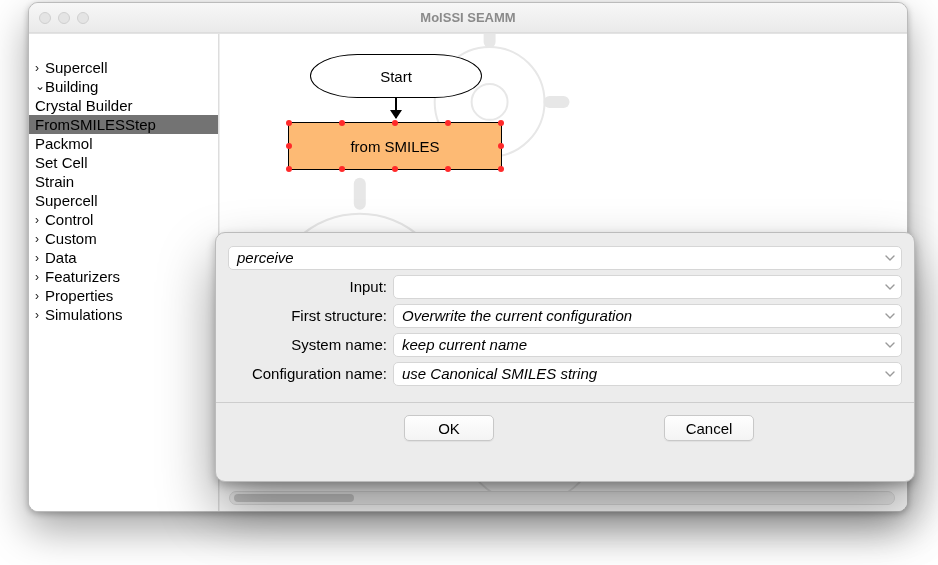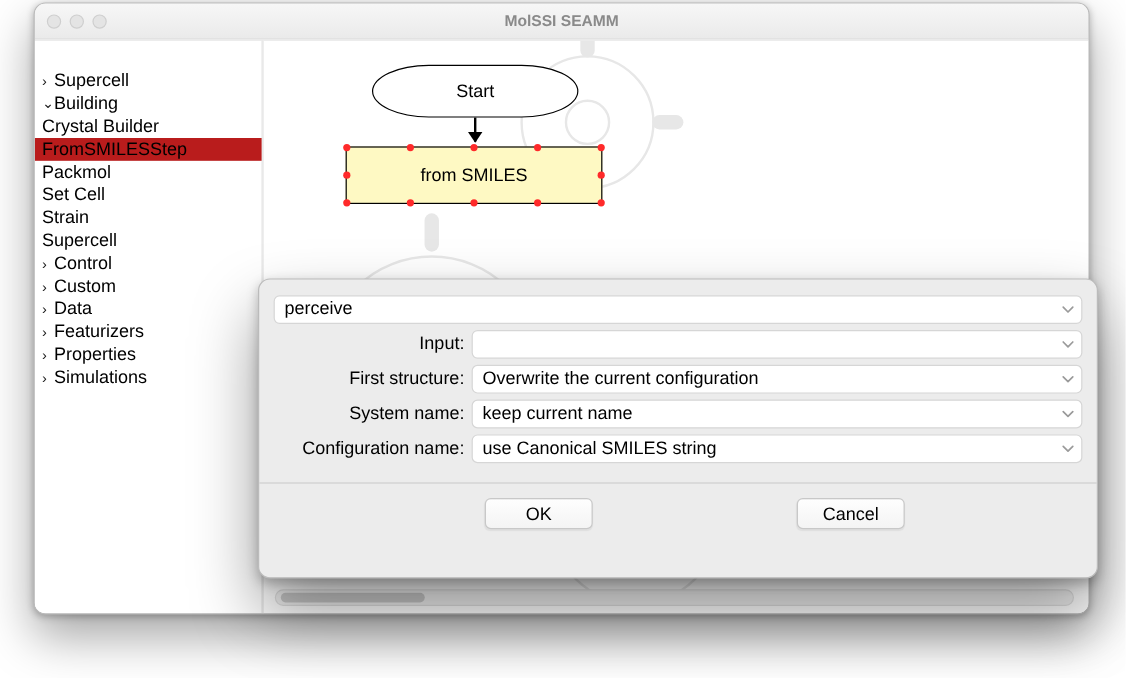--- a/index.html
+++ b/index.html
@@ -22,39 +22,39 @@
   .tl-dot { width: 12px; height: 12px; border-radius: 50%; background: #e4e4e4; border: 1px solid #cfcfcf; }
   .titlebar .title { position: absolute; left: 0; right: 0; text-align: center; font-size: 13px; font-weight: 600; color: #8a8a8a; pointer-events: none; }
 
   .main-body { position: absolute; left: 0; right: 0; top: 30px; bottom: 0; display: flex; background: #fff; border-top: 1px solid #e3e3e3;}
 
   .sidebar { width: 190px; flex: none; border-right: 1px solid #ddd; background: #fff; padding-top: 24px; }
   .tree-row { display: flex; align-items: center; height: 19px; padding-left: 6px; white-space: nowrap; }
   .tree-row .arrow { width: 10px; display: inline-block; font-size: 12px; color: #202020; }
   .tree-row .lbl { font-size: 15px; }
   .tree-child { }
-  .tree-row.selected { background: #b91c1c; }
+  .tree-row.selected { background: #737373; }
 
   .canvas { flex: 1; position: relative; background: #fff; border-left: 1px solid #eee; }
   .canvas .gears { position: absolute; inset: 0; opacity: 1; pointer-events: none; }
 
   .start-node {
     position: absolute; left: 90px; top: 20px; width: 172px; height: 44px;
     border: 1.4px solid #000; border-radius: 55% / 100%;
     display: flex; align-items: center; justify-content: center; background: #fff;
   }
   .node-label { font-size: 15px; }
   .arrow-down { position: absolute; left: 175px; top: 64px; width: 2px; height: 20px; background: #000; }
   .arrow-down::after {
     content: ""; position: absolute; left: -5px; bottom: -1px;
     border-left: 6px solid transparent; border-right: 6px solid transparent; border-top: 9px solid #000;
   }
   .smiles-node {
     position: absolute; left: 68px; top: 88px; width: 214px; height: 48px;
-    border: 1.4px solid #000; background: #fef9c3;
+    border: 1.4px solid #000; background: #fdba74;
     display: flex; align-items: center; justify-content: center;
   }
   .handle { position: absolute; width: 6px; height: 6px; background: #ff2a2a; border-radius: 50%; }
   .h-tl{left:-3px;top:-3px}.h-tr{right:-3px;top:-3px}.h-bl{left:-3px;bottom:-3px}.h-br{right:-3px;bottom:-3px}
   .h-t1{left:25%;top:-3px;transform:translateX(-50%)}.h-t2{left:50%;top:-3px;transform:translateX(-50%)}.h-t3{left:75%;top:-3px;transform:translateX(-50%)}
   .h-b1{left:25%;bottom:-3px;transform:translateX(-50%)}.h-b2{left:50%;bottom:-3px;transform:translateX(-50%)}.h-b3{left:75%;bottom:-3px;transform:translateX(-50%)}
   .h-l{left:-3px;top:50%;transform:translateY(-50%)}.h-r{right:-3px;top:50%;transform:translateY(-50%)}
 
   .hscroll { position:absolute; left:200px; right:12px; bottom:6px; height:14px; background:#f2f2f2; border:1px solid #e1e1e1; border-radius:7px;}
   .hscroll .thumb { position:absolute; left:4px; top:2px; height:8px; width:120px; background:#c9c9c9; border-radius:5px;}
@@ -65,21 +65,21 @@
     background: #ececec; border: 1px solid #bbb; border-radius: 10px;
     box-shadow: 0 28px 55px rgba(0,0,0,0.40), 0 4px 10px rgba(0,0,0,0.25);
     overflow: hidden;
   }
   .dialog .titlebar .title { color: #8a8a8a; font-weight:600; font-size:12.5px;}
   .form { padding: 10px 12px 0 12px; }
   .form-row { display: flex; align-items: center; height: 29px; }
   .form-row .flabel { width: 165px; text-align: right; padding-right: 6px; font-size: 15px; }
   .combo {
     flex: 1; height: 24px; background: #fff; border: 1px solid #d6d6d6; border-radius: 5px;
-    display: flex; align-items: center; padding: 0 22px 0 8px; position: relative; font-size: 15px;
+    display: flex; align-items: center; padding: 0 22px 0 8px; position: relative; font-size: 15px; font-style: italic;
   }
   .combo .chev {
     position: absolute; right: 6px; top: 50%; transform: translateY(-50%);
     width: 10px; height: 10px; color:#9a9a9a;
   }
   .combo .chev svg{display:block}
 
   .dlg-sep { height:1px; background:#cdcdcd; margin: 14px 0 0 0; }
   .dlg-buttons { display:flex; justify-content:center; gap:170px; padding:12px 0 0 0;margin-left:28px;}
   .btn {

